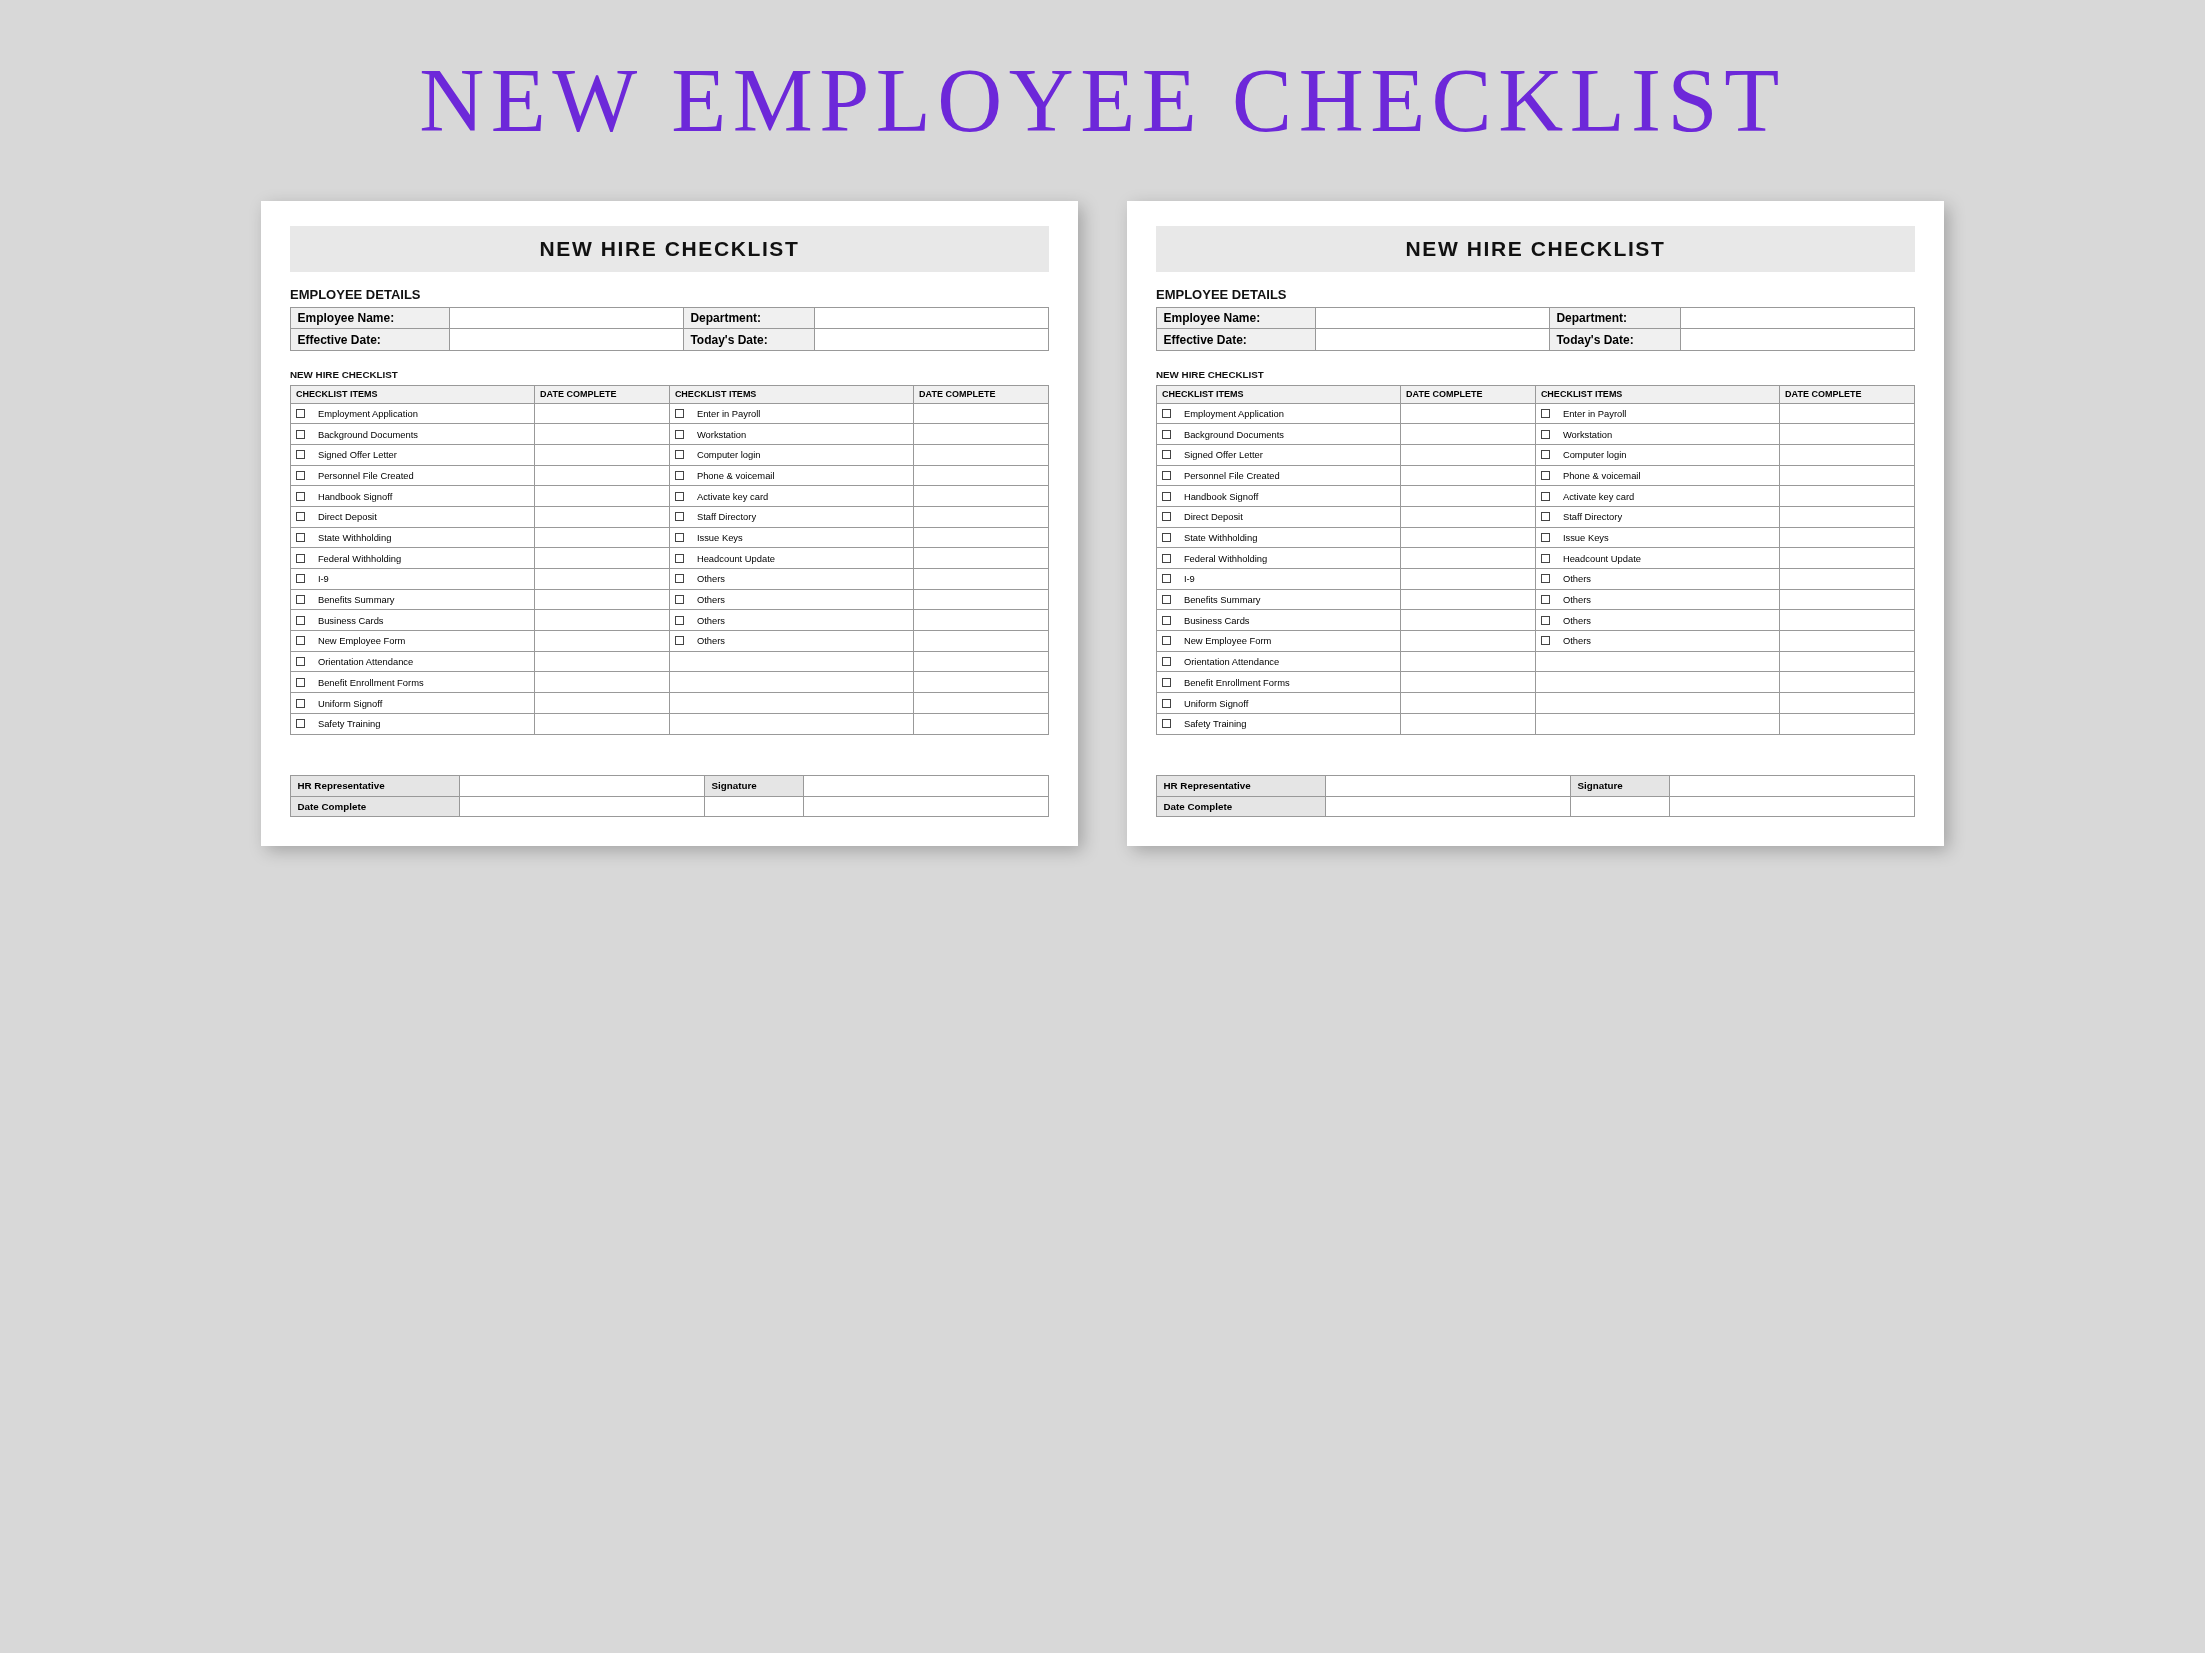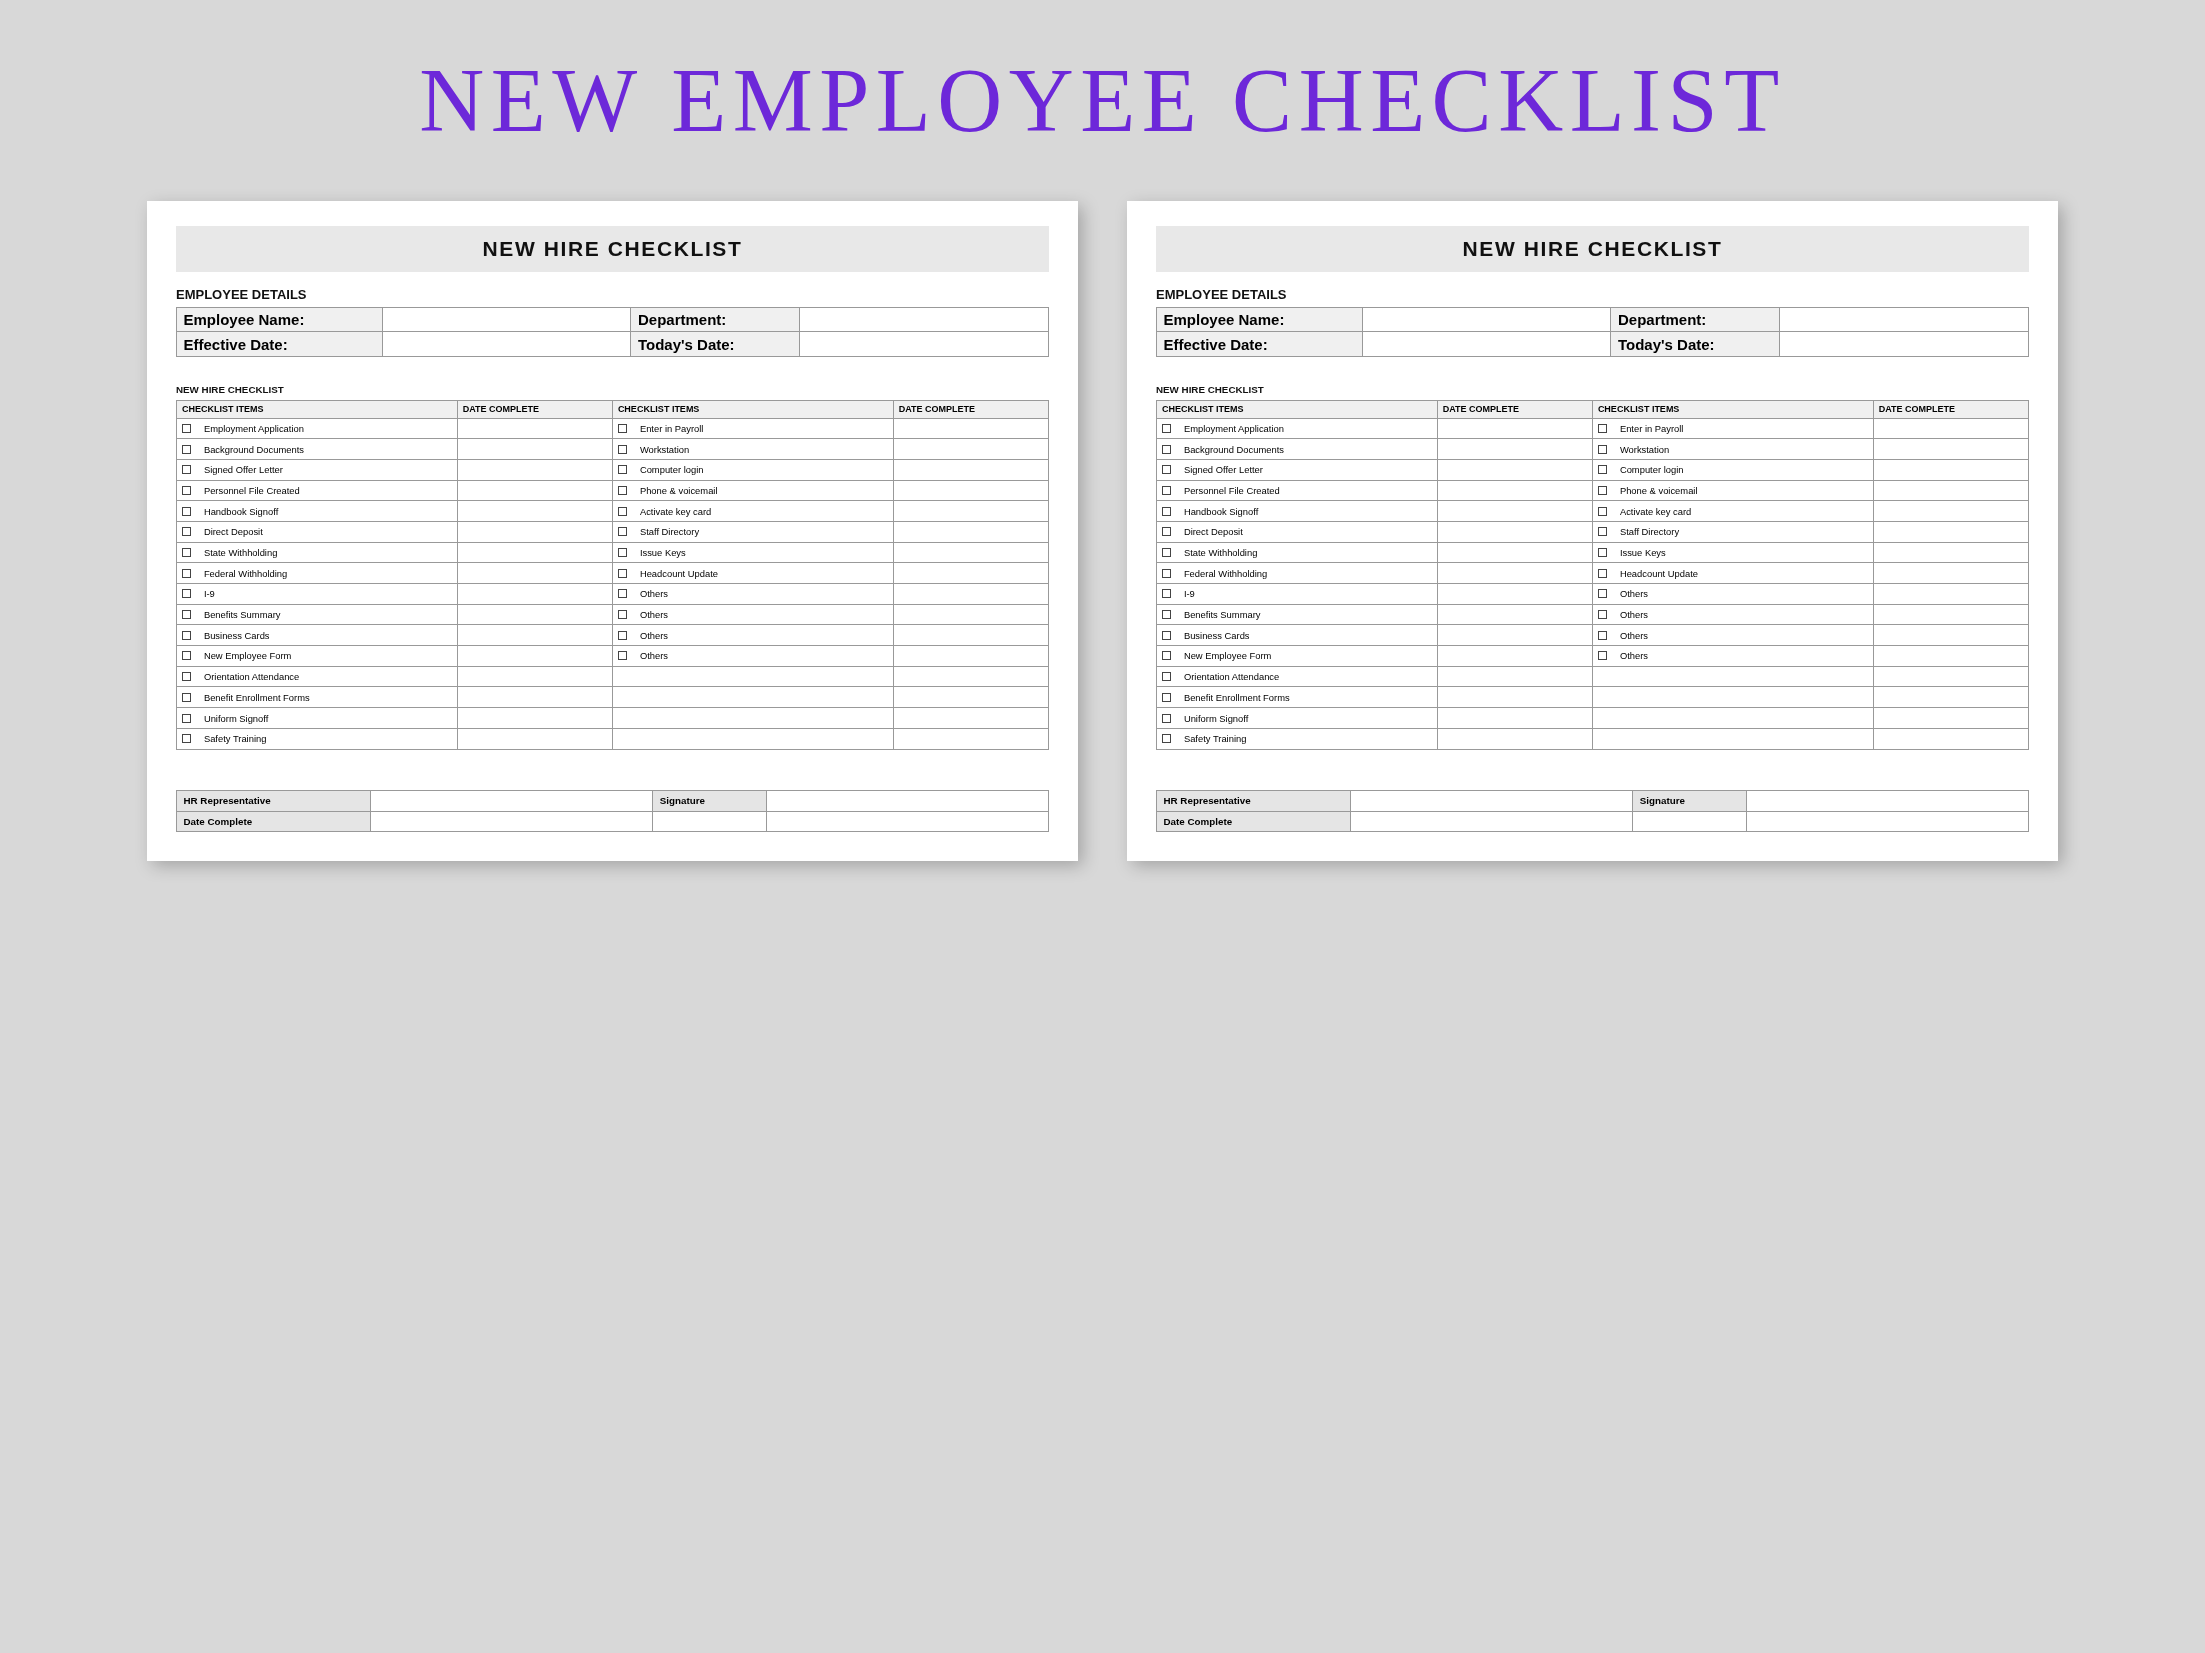--- a/index.html
+++ b/index.html
@@ -25,21 +25,21 @@
     }
     .documents-container {
       display: flex;
       flex-direction: row;
       gap: 49px;
       align-items: flex-start;
       padding: 0 65px;
     }
     .document {
       background: #fff;
-      width: 931px;
+      width: 817px;
       padding: 24.5px 29px 29px 29px;
       box-shadow: 4.9px 4.9px 16.3px rgba(0,0,0,0.25);
     }
     .doc-title-bar {
       background: #e8e8e8;
       text-align: center;
       padding: 11.4px 0;
       margin-bottom: 14.7px;
     }
     .doc-title {
@@ -50,22 +50,22 @@
     }
     .section-label {
       font-size: 13px;
       font-weight: bold;
       margin-bottom: 4.9px;
       color: #111;
     }
     .employee-details-table {
       width: 100%;
       border-collapse: collapse;
-      margin-bottom: 27px;
-      font-size: 15px;
+      margin-bottom: 18px;
+      font-size: 12px;
     }
     .employee-details-table td {
       border: 0.8px solid #999;
       padding: 3.3px 6.5px;
     }
     .employee-details-table .label-cell {
       font-weight: bold;
       background: #f0f0f0;
       white-space: nowrap;
       width: 82px;

